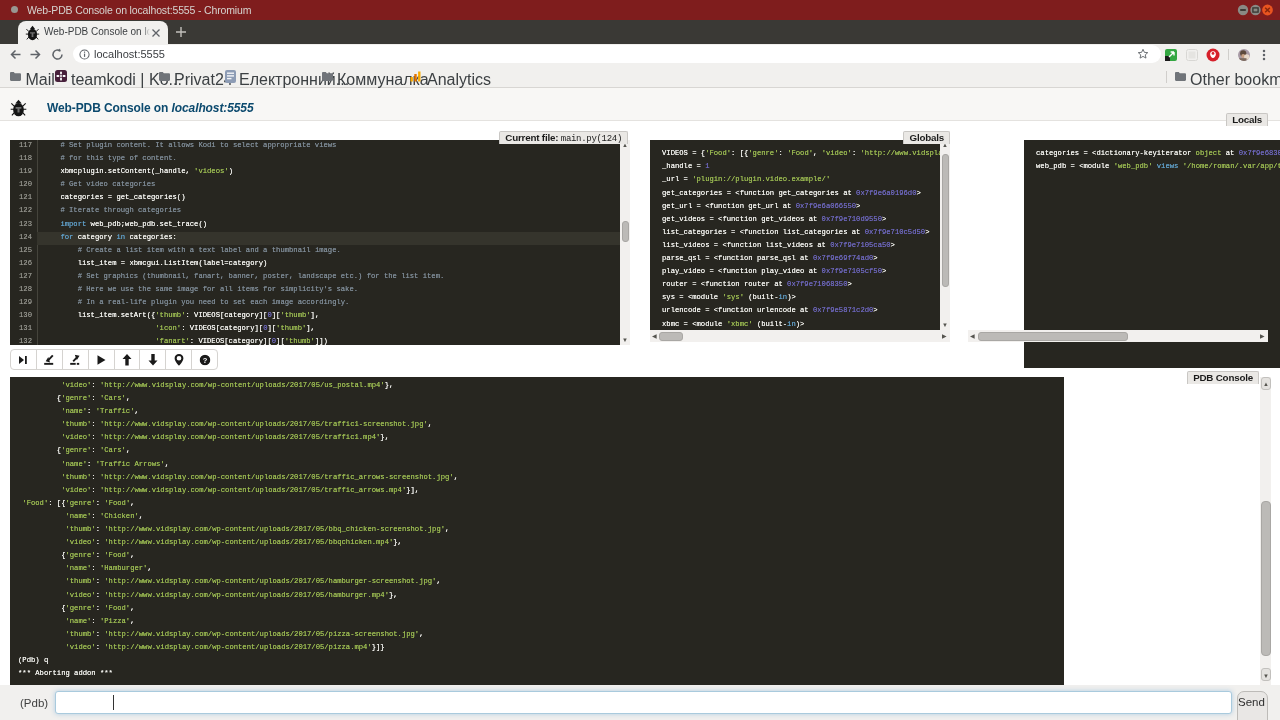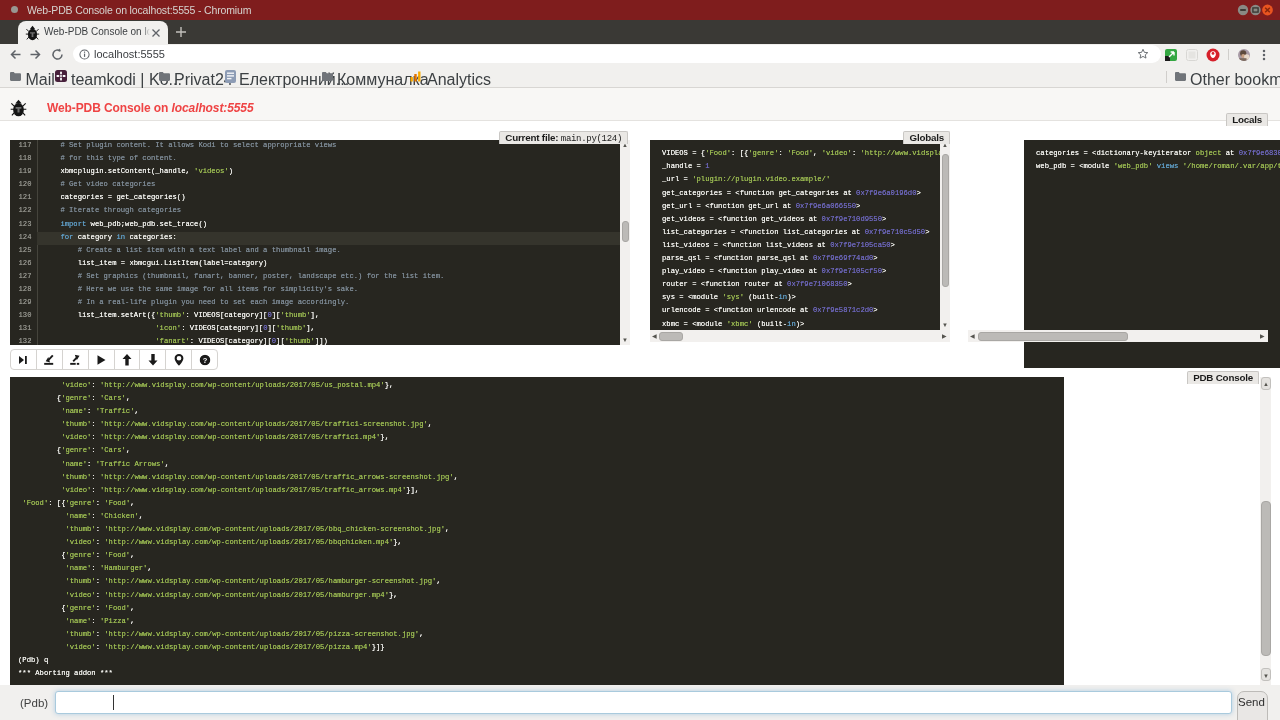--- a/index.html
+++ b/index.html
@@ -179,25 +179,25 @@
   <div class="abs" id="navbar">
     <svg class="abs" style="left:10px;top:10px" width="17" height="20" viewBox="0 0 20 22">
         <g stroke="#141414" stroke-width="1.3" fill="none">
           <path d="M5.2 9.2L1.6 5.6M5 12.5H0.8M5.6 15.8L2.2 19.8"></path>
           <path d="M14.8 9.2l3.6-3.6M15 12.5h4.2M14.4 15.8l3.4 4"></path>
         </g>
         <path d="M10 1.2l3.8 4.6H6.2z" fill="#141414"></path>
         <ellipse cx="10" cy="13" rx="6.3" ry="7.8" fill="#141414"></ellipse>
         <path d="M6.6 9.8h6.8v2H11.2v4.6H8.8v-4.6H6.6z" fill="#6e6e6e"></path>
       </svg>
-    <div class="abs" style="left:47px;top:13px;font-size:12px;font-weight:bold;color:#ef4444;letter-spacing:-0.1px">Web-PDB Console on <i>localhost:5555</i></div>
+    <div class="abs" style="left:47px;top:13px;font-size:12px;font-weight:bold;color:#0c4a6e;letter-spacing:-0.1px">Web-PDB Console on <i>localhost:5555</i></div>
   </div>
 
   <div class="abs panel" style="left:10px;top:140px;width:610px;height:205px">
-    <pre style="left:8px;top:-1px;width:14px;text-align:center;color:#8f8f88">117
+    <pre style="left:8px;top:-1px;width:14px;text-align:right;color:#8f8f88">117
 118
 119
 120
 121
 122
 123
 124
 125
 126
 127

